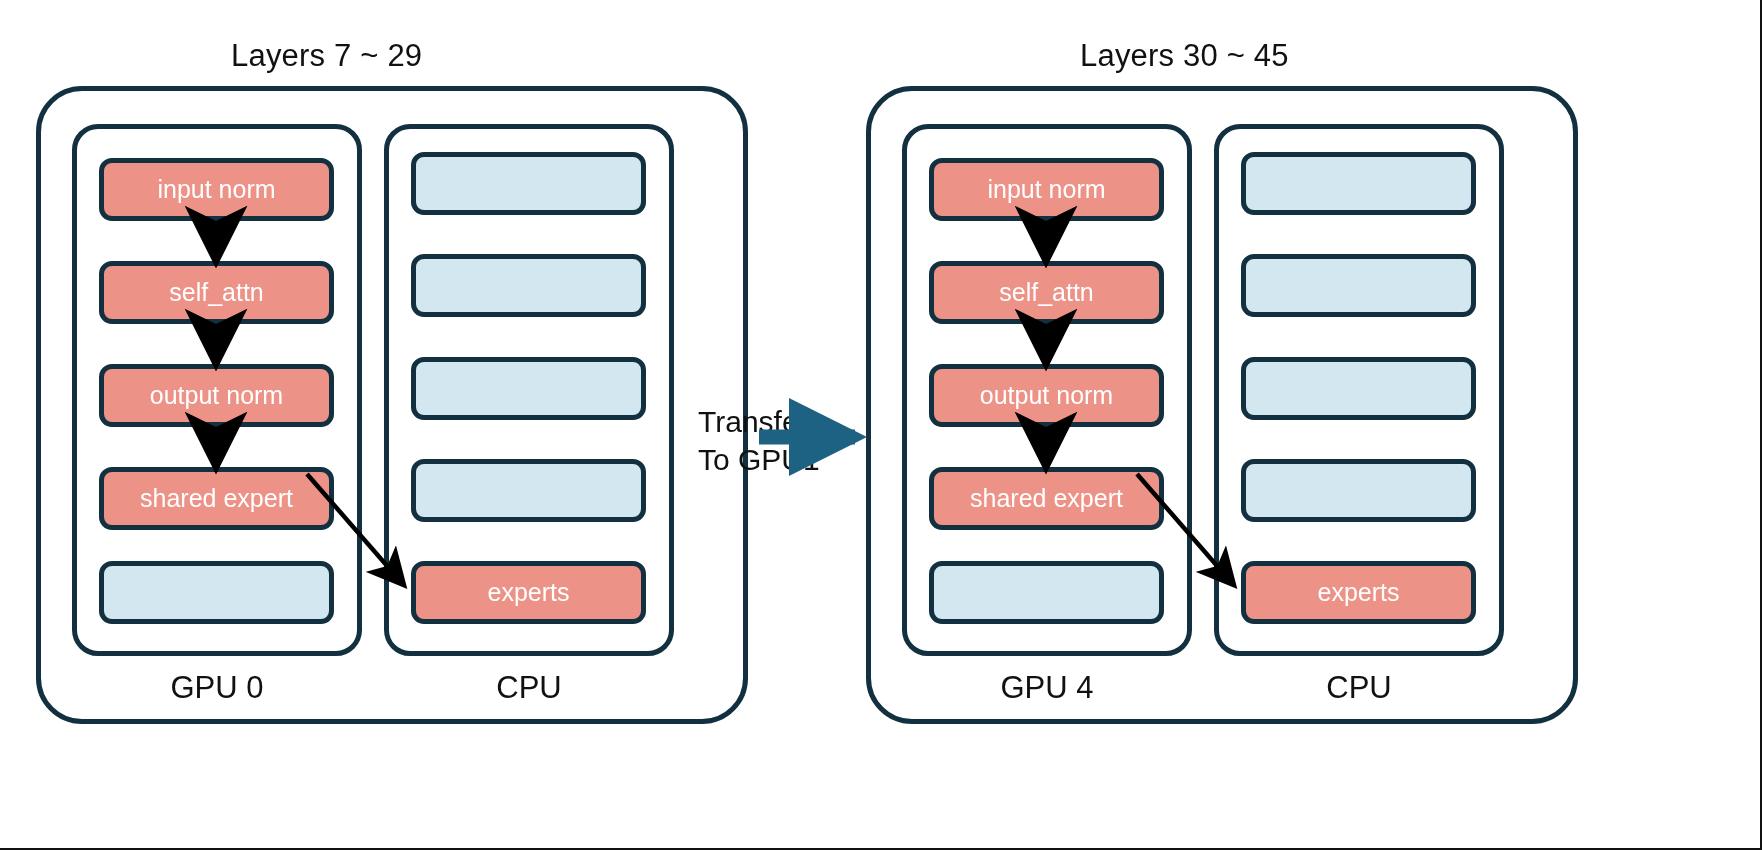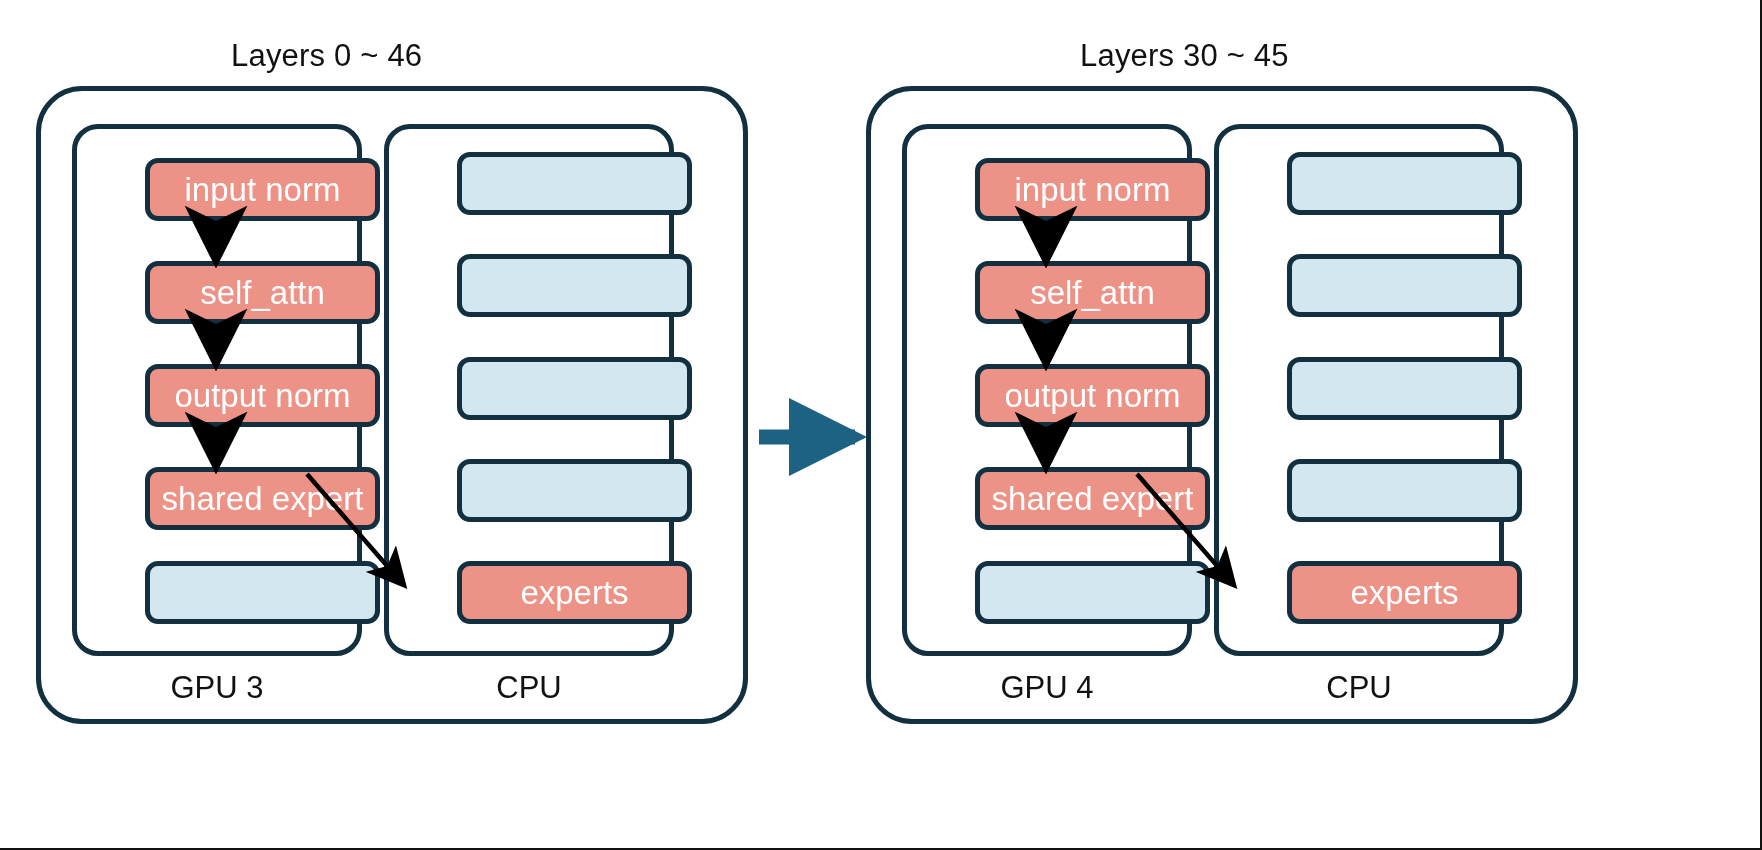--- a/index.html
+++ b/index.html
@@ -50,24 +50,23 @@
 
   
   .block {
     position: absolute;
     border: 5px solid #12303f;
     border-radius: 13px;
     box-sizing: border-box;
     display: flex;
     align-items: center;
     justify-content: center;
-    font-size: 33px;
+    font-size: 25px;
     color: #ffffff;
     white-space: nowrap;
-    margin-left: 46px;
   }
   .block.red  { background: #ed9287; }
   .block.blue { background: #d2e7ef; }
 
   
   .device-label {
     position: absolute;
     font-size: 31px;
     color: #111111;
     text-align: center;
@@ -90,43 +89,47 @@
     width: 1762px;
     height: 850px;
     pointer-events: none;
   }
 </style>
 </head>
 <body>
 
 <div id="canvas">
 
-  <div class="group-title" style="left:231px; top:38px;">Layers 0 ~ 46</div>
+  <div class="group-title" style="left:231px; top:38px;">Layers 7 ~ 29</div>
 
   <div class="node-outer" style="left:36px; top:86px; width:712px; height:638px;"></div>
 
   <div class="column" style="left:72px; top:124px; width:290px; height:532px;"></div>
 
   <div class="block red" style="left:99px; top:158px; width:235px; height:63px;">input norm</div>
   <div class="block red" style="left:99px; top:261px; width:235px; height:63px;">self_attn</div>
   <div class="block red" style="left:99px; top:364px; width:235px; height:63px;">output norm</div>
   <div class="block red" style="left:99px; top:467px; width:235px; height:63px;">shared expert</div>
   <div class="block blue" style="left:99px; top:561px; width:235px; height:63px;"></div>
 
   <div class="column" style="left:384px; top:124px; width:290px; height:532px;"></div>
 
   <div class="block blue" style="left:411px; top:152px; width:235px; height:63px;"></div>
   <div class="block blue" style="left:411px; top:254px; width:235px; height:63px;"></div>
   <div class="block blue" style="left:411px; top:357px; width:235px; height:63px;"></div>
   <div class="block blue" style="left:411px; top:459px; width:235px; height:63px;"></div>
   <div class="block red" style="left:411px; top:561px; width:235px; height:63px;">experts</div>
 
-  <div class="device-label" style="left:157px; top:670px; width:120px;">GPU 3</div>
+  <div class="device-label" style="left:157px; top:670px; width:120px;">GPU 0</div>
   <div class="device-label" style="left:469px; top:670px; width:120px;">CPU</div>
 
+  <div class="transfer-label" style="left:698px; top:403px;">
+    <div>Transfer</div>
+    <div>To GPU1</div>
+  </div>
 
   <div class="group-title" style="left:1080px; top:38px;">Layers 30 ~ 45</div>
 
   <div class="node-outer" style="left:866px; top:86px; width:712px; height:638px;"></div>
 
   <div class="column" style="left:902px; top:124px; width:290px; height:532px;"></div>
 
   <div class="block red" style="left:929px; top:158px; width:235px; height:63px;">input norm</div>
   <div class="block red" style="left:929px; top:261px; width:235px; height:63px;">self_attn</div>
   <div class="block red" style="left:929px; top:364px; width:235px; height:63px;">output norm</div>

